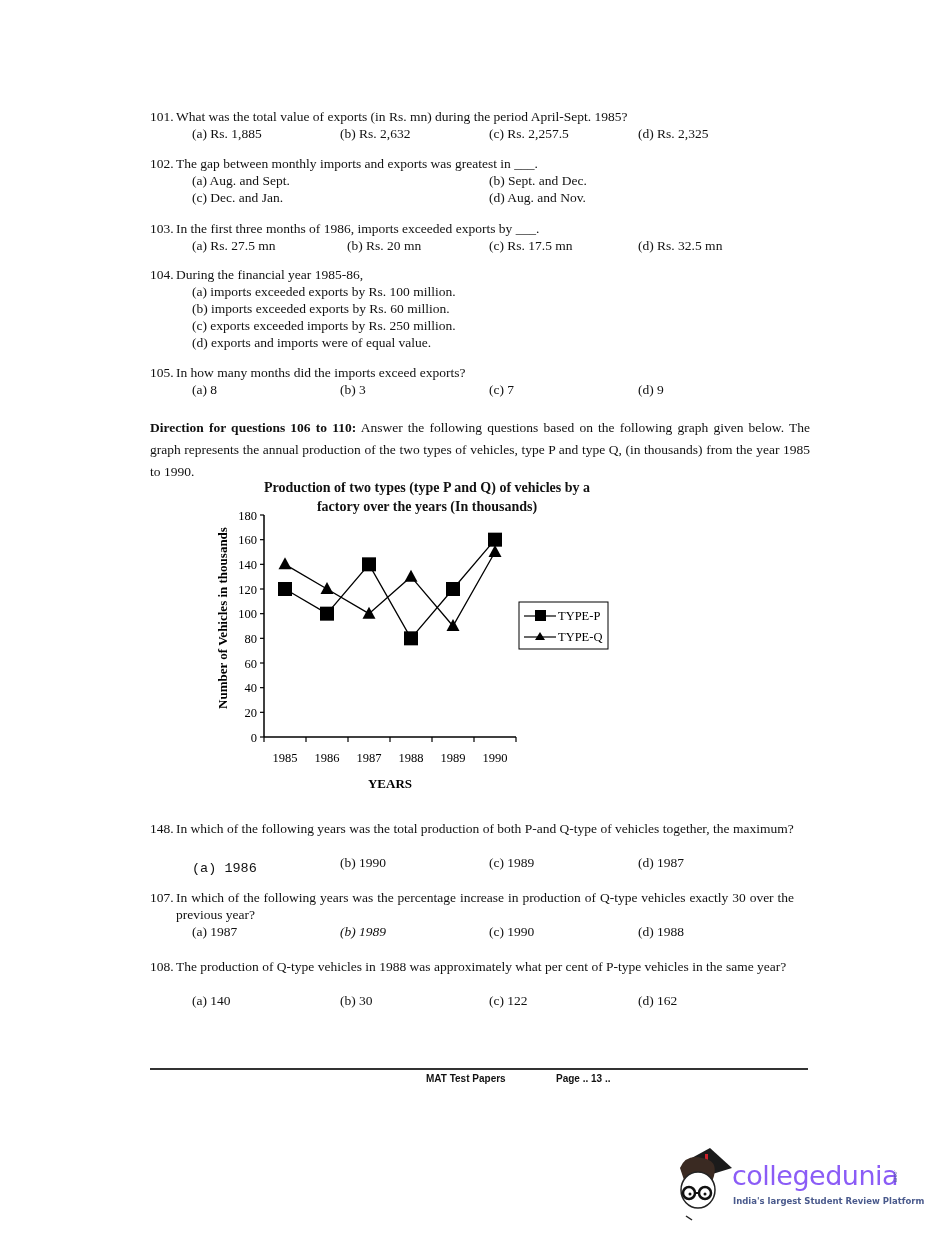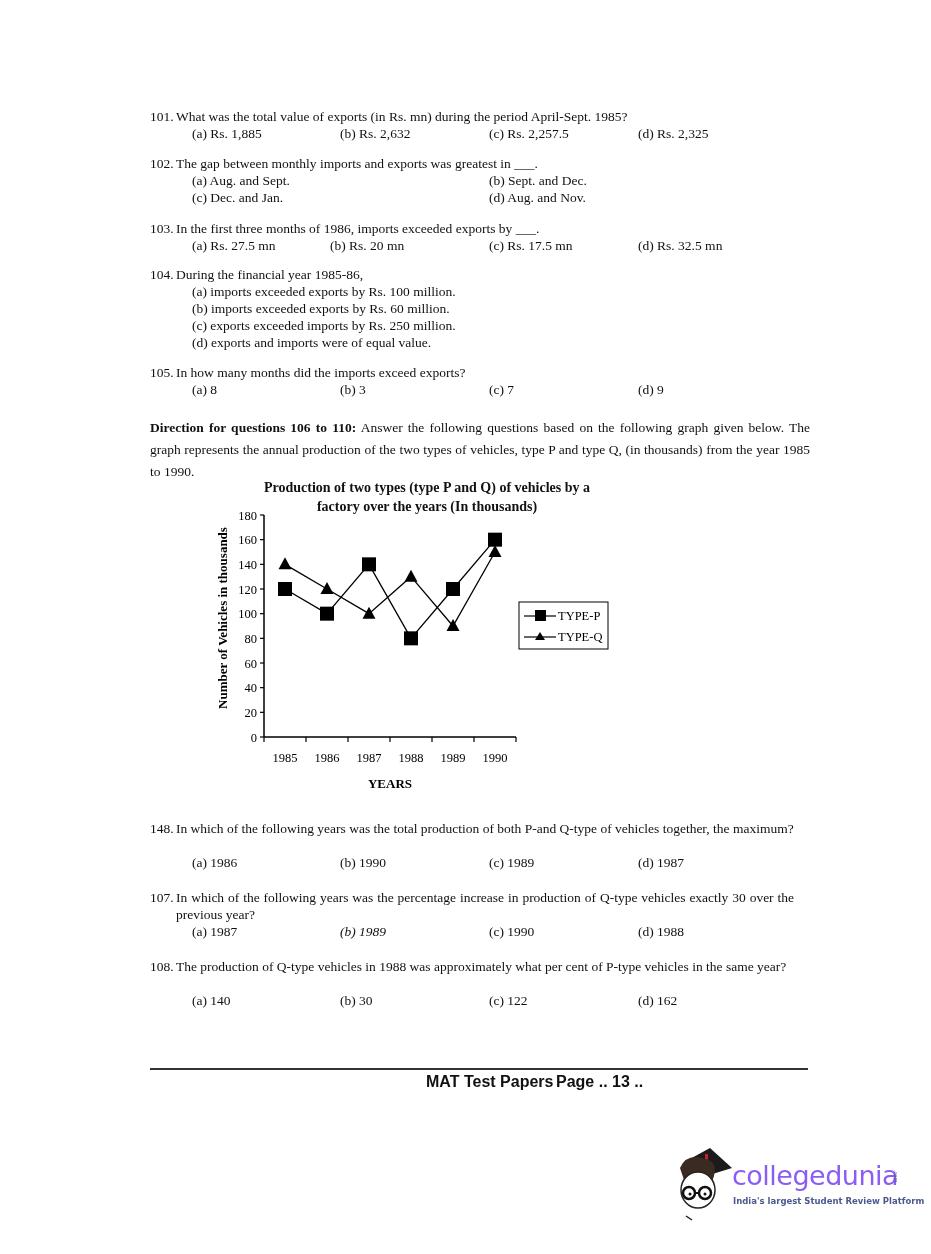--- a/index.html
+++ b/index.html
@@ -9,21 +9,21 @@
   .q { position:absolute; left:150px; width:660px; line-height:17px; }
   .qnum { position:absolute; left:0; top:0; }
   .qtext { position:absolute; left:26px; top:0; width:618px; text-align:justify; }
   .opt { position:absolute; white-space:nowrap; }
   .direction { position:absolute; left:150px; top:417px; width:660px; line-height:22px; text-align:justify; }
   .direction b { font-weight:bold; }
   .chart-title { position:absolute; left:262px; top:478px; width:330px; text-align:center;
                  font-weight:bold; font-size:14px; line-height:19px; }
   svg text { font-family:"Liberation Serif", serif; }
   .footer-line { position:absolute; left:150px; top:1068px; width:658px; height:2px; background:#333; }
-  .footer { position:absolute; top:1073px; font-family:"Liberation Sans", sans-serif; font-weight:bold; font-size:16px;padding-left:40px; }
+  .footer { position:absolute; top:1073px; font-family:"Liberation Sans", sans-serif; font-weight:bold; font-size:10px;padding-left:40px; }
   .logo-text { position:absolute; left:732px; top:1160px; font-family:"DejaVu Sans", sans-serif;
                font-size:27px; color:#8b5cf6; letter-spacing:-0.5px; }
   .logo-sub { position:absolute; left:733px; top:1196px; font-family:"DejaVu Sans", sans-serif;
               font-size:8.5px; font-weight:bold; color:#4a5a8c; }
   .logo-com { position:absolute; left:893px; top:1170px; font-family:"DejaVu Sans", sans-serif;
               font-size:5px; color:#4a5a8c; writing-mode:vertical-rl; }
 </style>
 </head>
 <body>
 
@@ -42,21 +42,21 @@
   <span class="opt" style="left:42px;top:17px;">(a) Aug. and Sept.</span>
   <span class="opt" style="left:339px;top:17px;">(b) Sept. and Dec.</span>
   <span class="opt" style="left:42px;top:34px;">(c) Dec. and Jan.</span>
   <span class="opt" style="left:339px;top:34px;">(d) Aug. and Nov.</span>
 </div>
 
 <div class="q" style="top:220px;">
   <span class="qnum">103.</span>
   <span class="qtext">In the first three months of 1986, imports exceeded exports by ___.</span>
   <span class="opt" style="left:42px;top:17px;">(a) Rs. 27.5 mn</span>
-  <span class="opt" style="left:180px;top:17px;">(b) Rs. 20 mn</span>
+  <span class="opt" style="left:197px;top:17px;">(b) Rs. 20 mn</span>
   <span class="opt" style="left:339px;top:17px;">(c) Rs. 17.5 mn</span>
   <span class="opt" style="left:488px;top:17px;">(d) Rs. 32.5 mn</span>
 </div>
 
 <div class="q" style="top:266px;">
   <span class="qnum">104.</span>
   <span class="qtext">During the financial year 1985-86,</span>
   <span class="opt" style="left:42px;top:17px;">(a) imports exceeded exports by Rs. 100 million.</span>
   <span class="opt" style="left:42px;top:34px;">(b) imports exceeded exports by Rs. 60 million.</span>
   <span class="opt" style="left:42px;top:51px;">(c) exports exceeded imports by Rs. 250 million.</span>
@@ -150,21 +150,21 @@
     <text x="558" y="620" font-size="12.5">TYPE-P</text>
     <line x1="524" y1="637" x2="556" y2="637" stroke="#000" stroke-width="1.2"></line>
     <polygon points="540,632 545,640 535,640" fill="#000"></polygon>
     <text x="558" y="641" font-size="12.5">TYPE-Q</text>
   </g>
 </svg>
 
 <div class="q" style="top:820px;">
   <span class="qnum">148.</span>
   <span class="qtext">In which of the following years was the total production of both P-and Q-type of vehicles together, the maximum?</span>
-  <span class="opt" style="left:42px;top:34px;">(a) 1986</span>
+  <span class="opt" style="left:42px;top:40px;font-family:Liberation Mono, monospace;">(a) 1986</span>
   <span class="opt" style="left:190px;top:34px;">(b) 1990</span>
   <span class="opt" style="left:339px;top:34px;">(c) 1989</span>
   <span class="opt" style="left:488px;top:34px;">(d) 1987</span>
 </div>
 
 <div class="q" style="top:889px;">
   <span class="qnum">107.</span>
   <span class="qtext">In which of the following years was the percentage increase in production of Q-type vehicles exactly 30 over the previous year?</span>
   <span class="opt" style="left:42px;top:34px;">(a) 1987</span>
   <span class="opt" style="left:190px;top:34px;font-style:italic;">(b) 1989</span>

